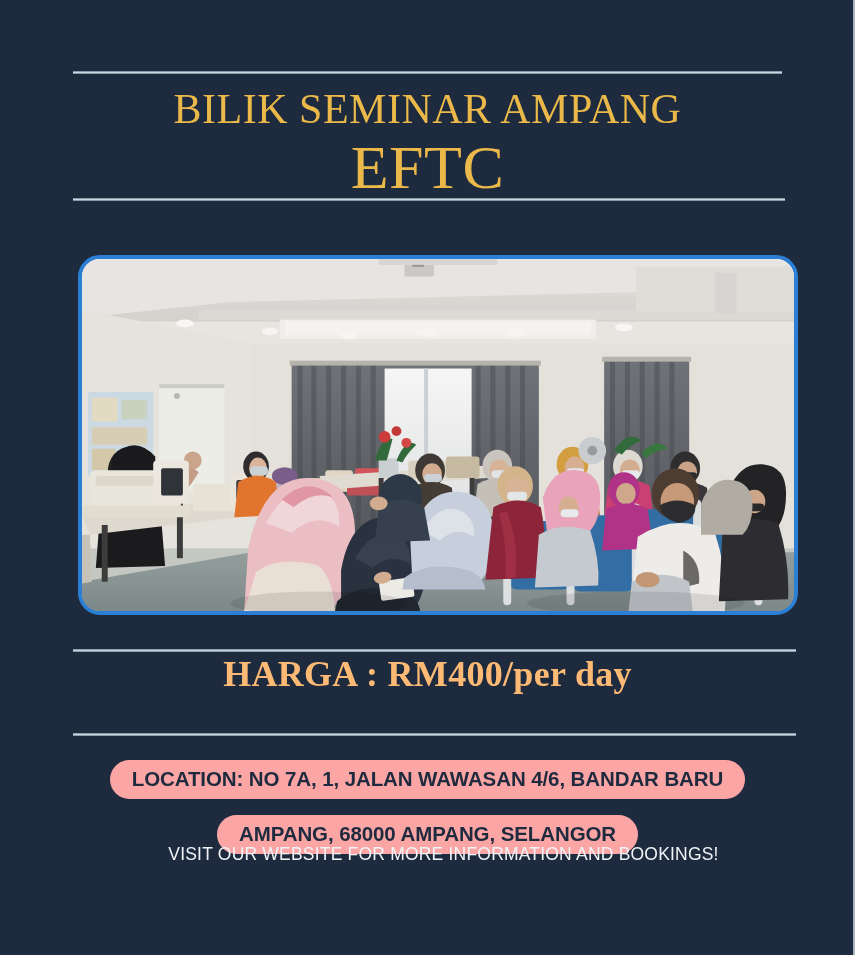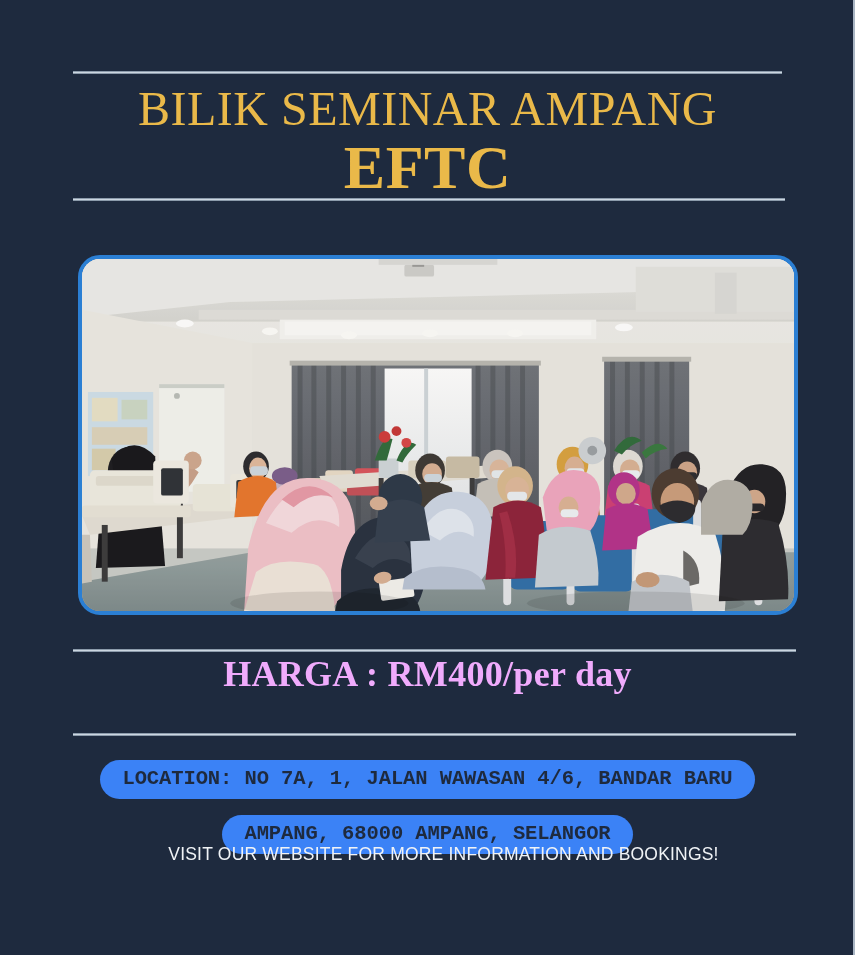--- a/index.html
+++ b/index.html
@@ -44,26 +44,26 @@
   .title-block {
     position: absolute;
     top: 80px;
     left: 0;
     width: 855px;
     text-align: center;
   }
   .title-line {
     font-family: "Liberation Serif", "DejaVu Serif", serif;
     color: #eab949;
-    font-size: 48px;
+    font-size: 42px;
     line-height: 58px;
     letter-spacing: 0.5px;
     white-space: nowrap;
   }
-  .title-line.l2 { font-size: 62px; font-weight: bold; }
+  .title-line.l2 { font-size: 62px; }
 
   
   .photo-frame {
     position: absolute;
     left: 78px;
     top: 255px;
     width: 720px;
     height: 360px;
     border: 4px solid #2b7fd4;
     border-radius: 22px;
@@ -77,41 +77,41 @@
   .price-block {
     position: absolute;
     top: 654px;
     left: 0;
     width: 855px;
     text-align: center;
   }
   .price-line {
     font-family: "Liberation Serif", "DejaVu Serif", serif;
     font-weight: bold;
-    color: #f0abfc;
+    color: #fdba74;
     font-size: 36px;
     line-height: 40px;
     letter-spacing: 0.3px;
     white-space: nowrap;
   }
 
   
   .location-block {
     position: absolute;
     top: 760px;
     left: 0;
     width: 855px;
     text-align: center;
     line-height: 0;
   }
   .loc-line {
     display: inline-block;
-    background: #3b82f6;
+    background: #fca5a5;
     color: #1e2a3e;
-    font-family: Liberation Mono, monospace;
+    font-family: Liberation Sans, sans-serif;
     font-weight: bold;
     font-size: 20.5px;
     letter-spacing: -0.1px;
     line-height: 22px;
     padding: 8px 22px 9px 22px;
     white-space: nowrap;
     position: relative;
   }
   .loc-line.l1 {
     border-radius: 22px 22px 22px 22px;

